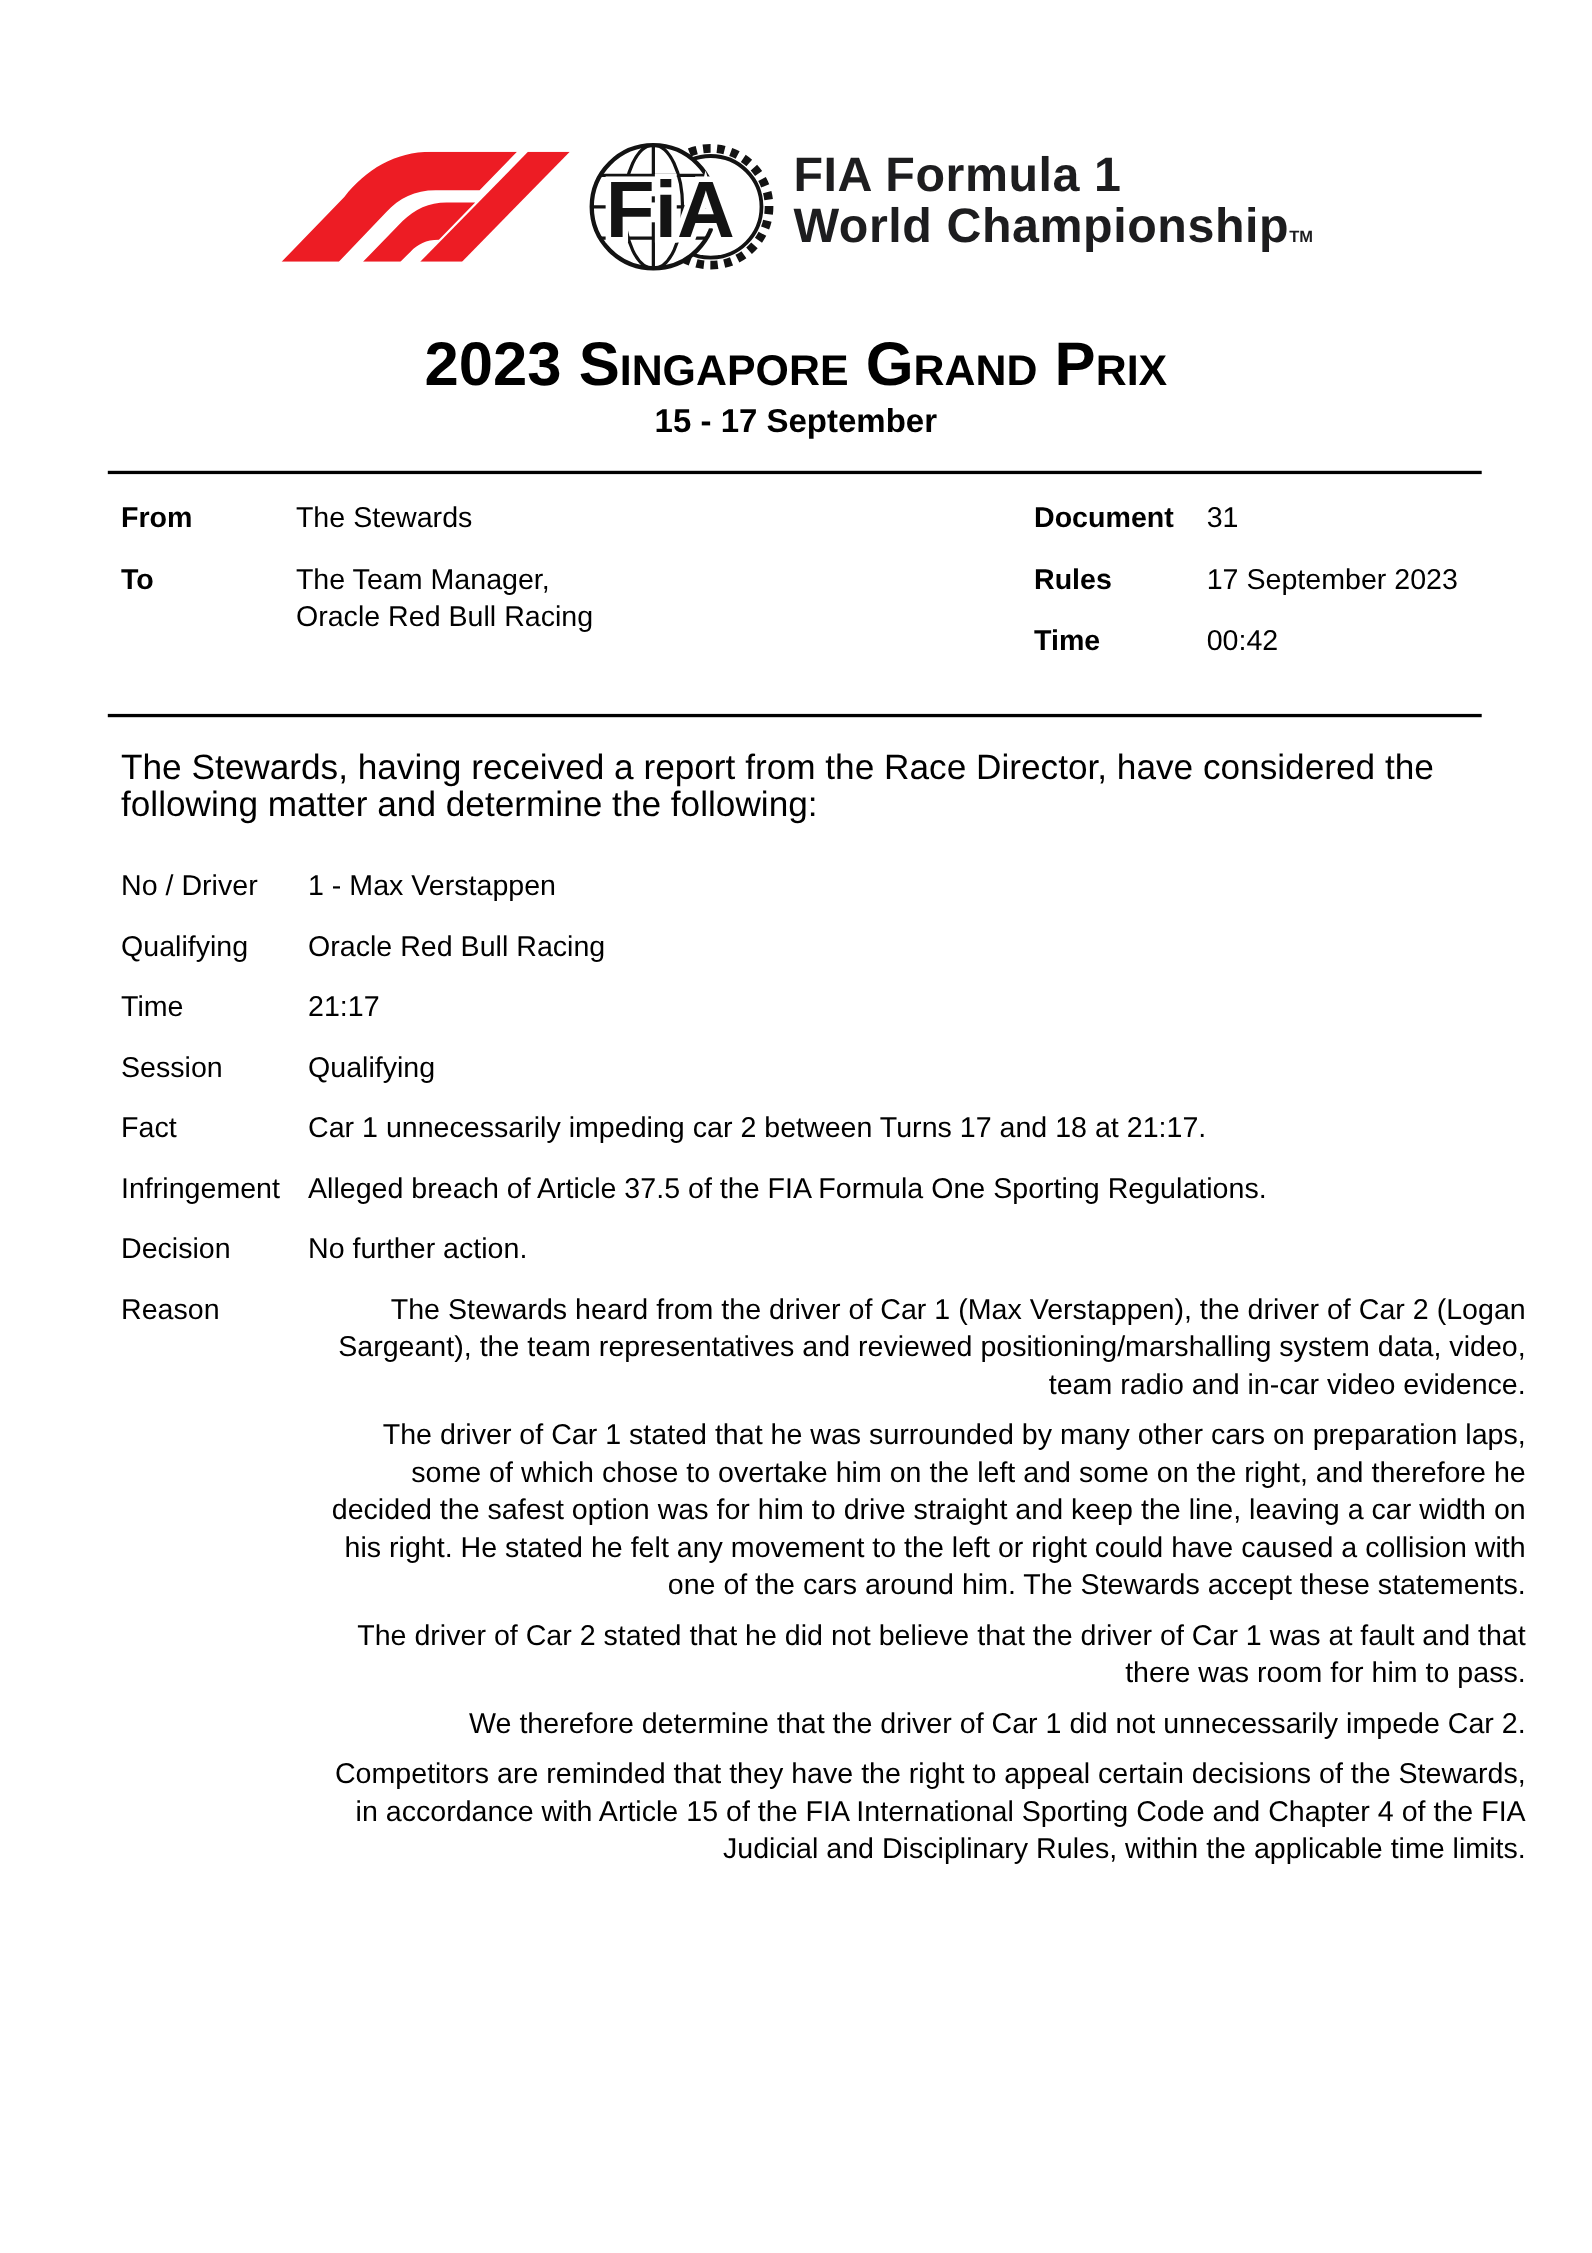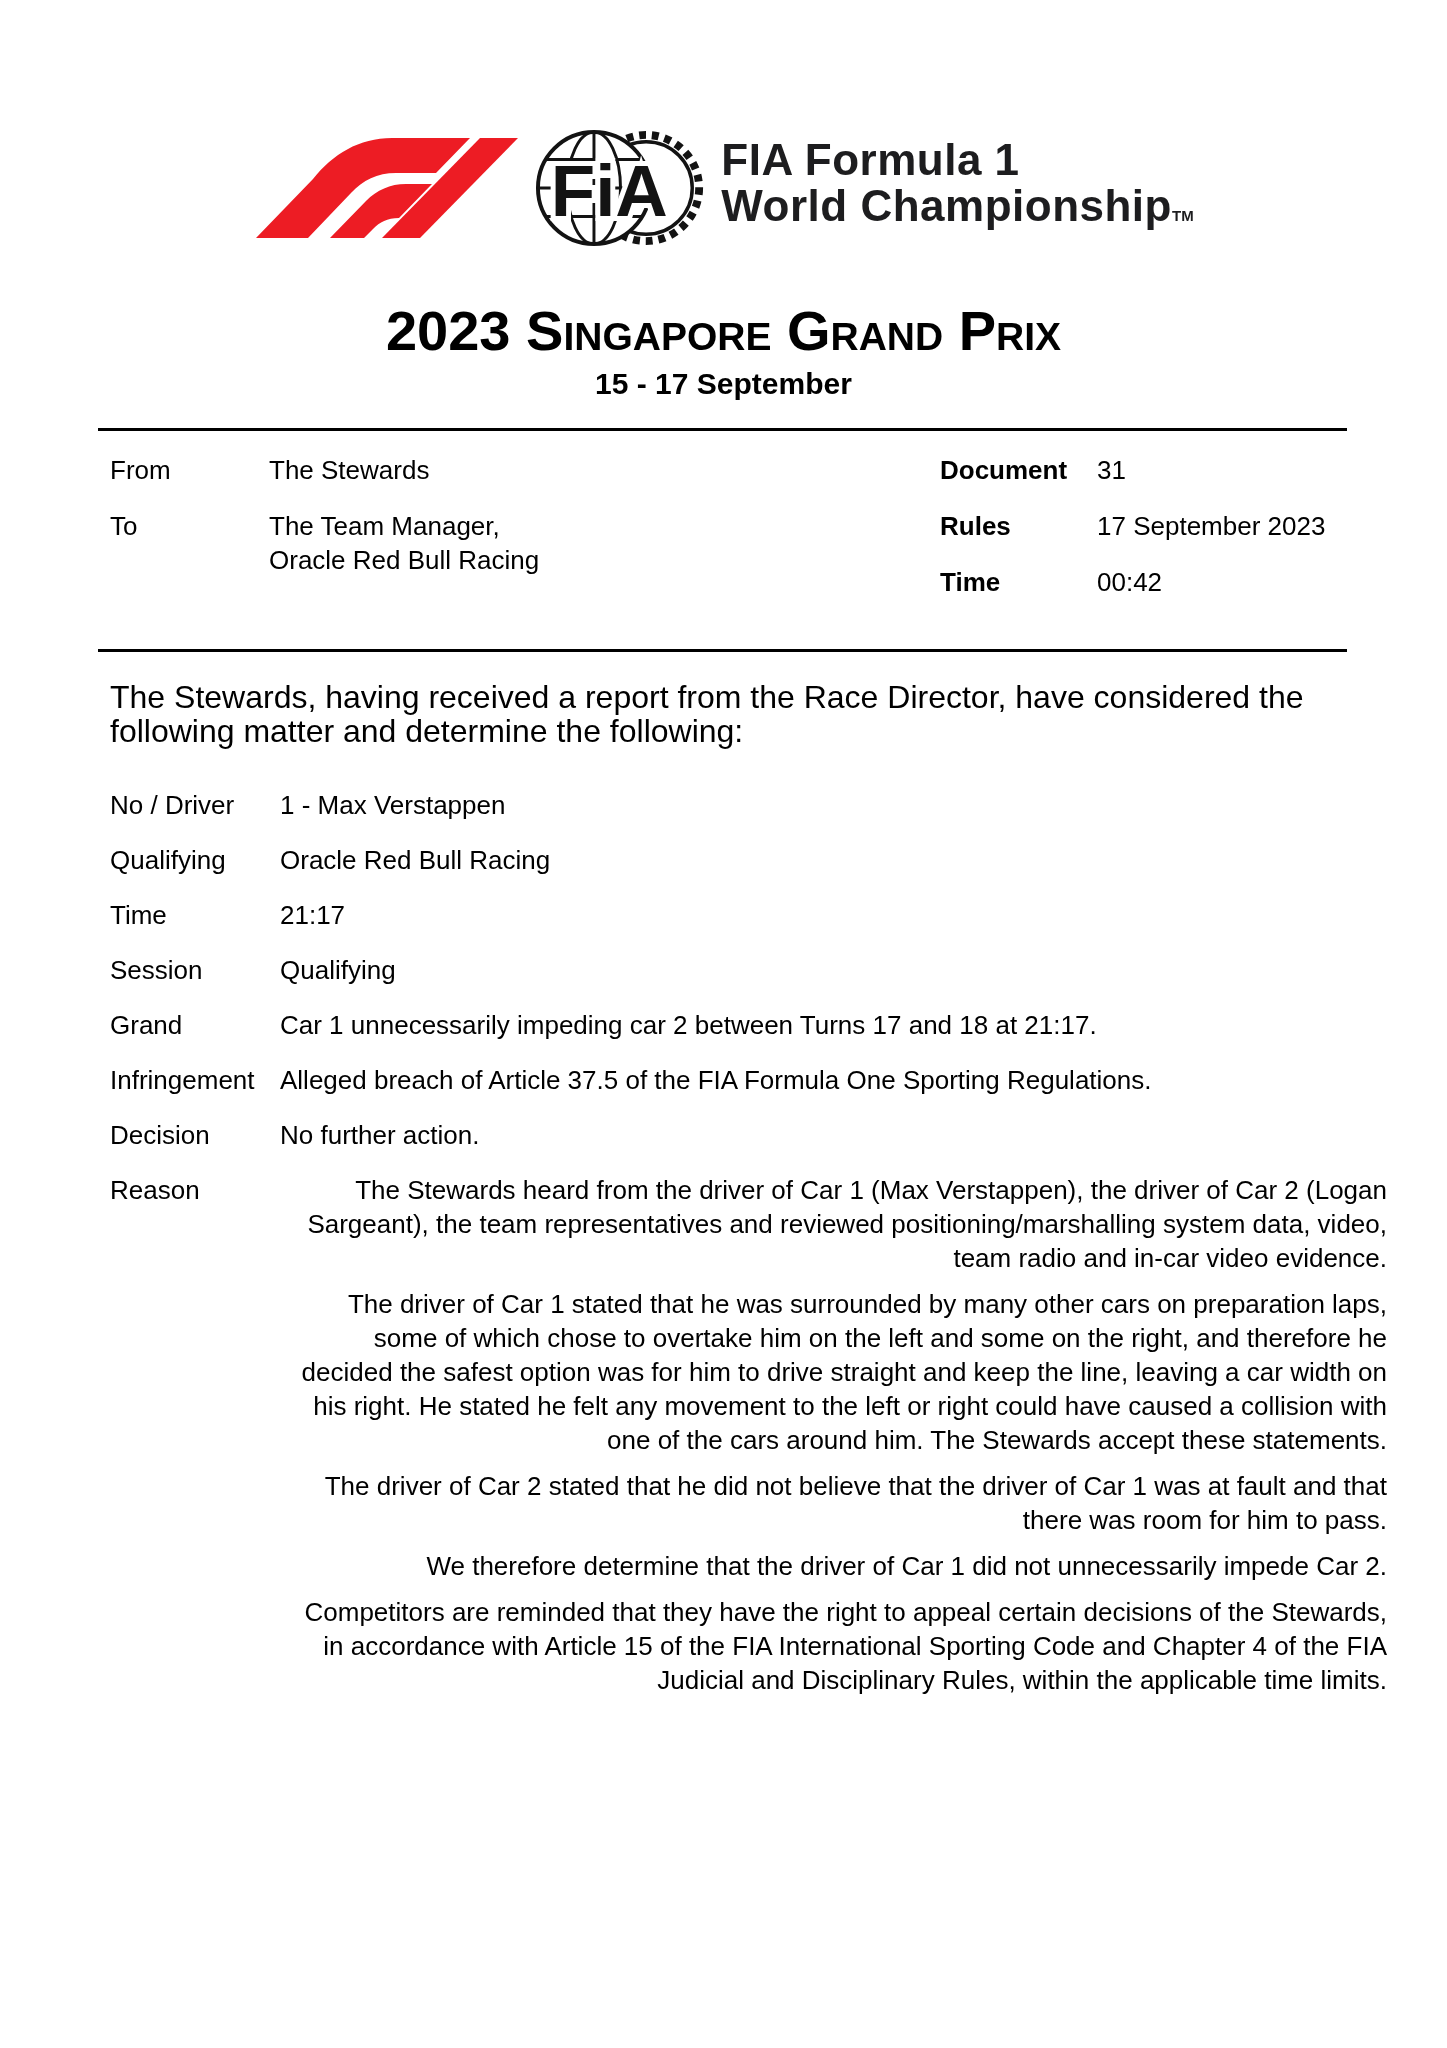--- a/index.html
+++ b/index.html
@@ -58,21 +58,21 @@
     border-top:3px solid #000;
     border-bottom:3px solid #000;
     padding:22px 0 28px 12px;
     display:flex;
     font-size:26px;
     line-height:34px;
   }
   .info-left { flex:1; }
   .info-right { width:407px; }
   .info-row { display:flex; margin-bottom:22px; align-items:flex-start; }
-  .info-left .info-label { width:159px; font-weight:normal; flex-shrink:0; }
+  .info-left .info-label { width:159px; font-weight:bold; flex-shrink:0; }
   .info-right .info-label { width:157px; font-weight:bold; flex-shrink:0; }
   .info-value { white-space:pre-line; }
 
   
   .intro {
     margin:28px 120px 0 110px;
     font-size:32px;
     line-height:34px;
   }
   .fields { margin:40px 60px 0 110px; font-size:26px; line-height:34px; }
@@ -160,21 +160,21 @@
     </div>
     <div class="field-row">
       <div class="field-label">Time</div>
       <div class="field-value">21:17</div>
     </div>
     <div class="field-row">
       <div class="field-label">Session</div>
       <div class="field-value">Qualifying</div>
     </div>
     <div class="field-row">
-      <div class="field-label">Grand</div>
+      <div class="field-label">Fact</div>
       <div class="field-value">Car 1 unnecessarily impeding car 2 between Turns 17 and 18 at 21:17.</div>
     </div>
     <div class="field-row">
       <div class="field-label">Infringement</div>
       <div class="field-value">Alleged breach of Article 37.5 of the FIA Formula One Sporting Regulations.</div>
     </div>
     <div class="field-row">
       <div class="field-label">Decision</div>
       <div class="field-value">No further action.</div>
     </div>

